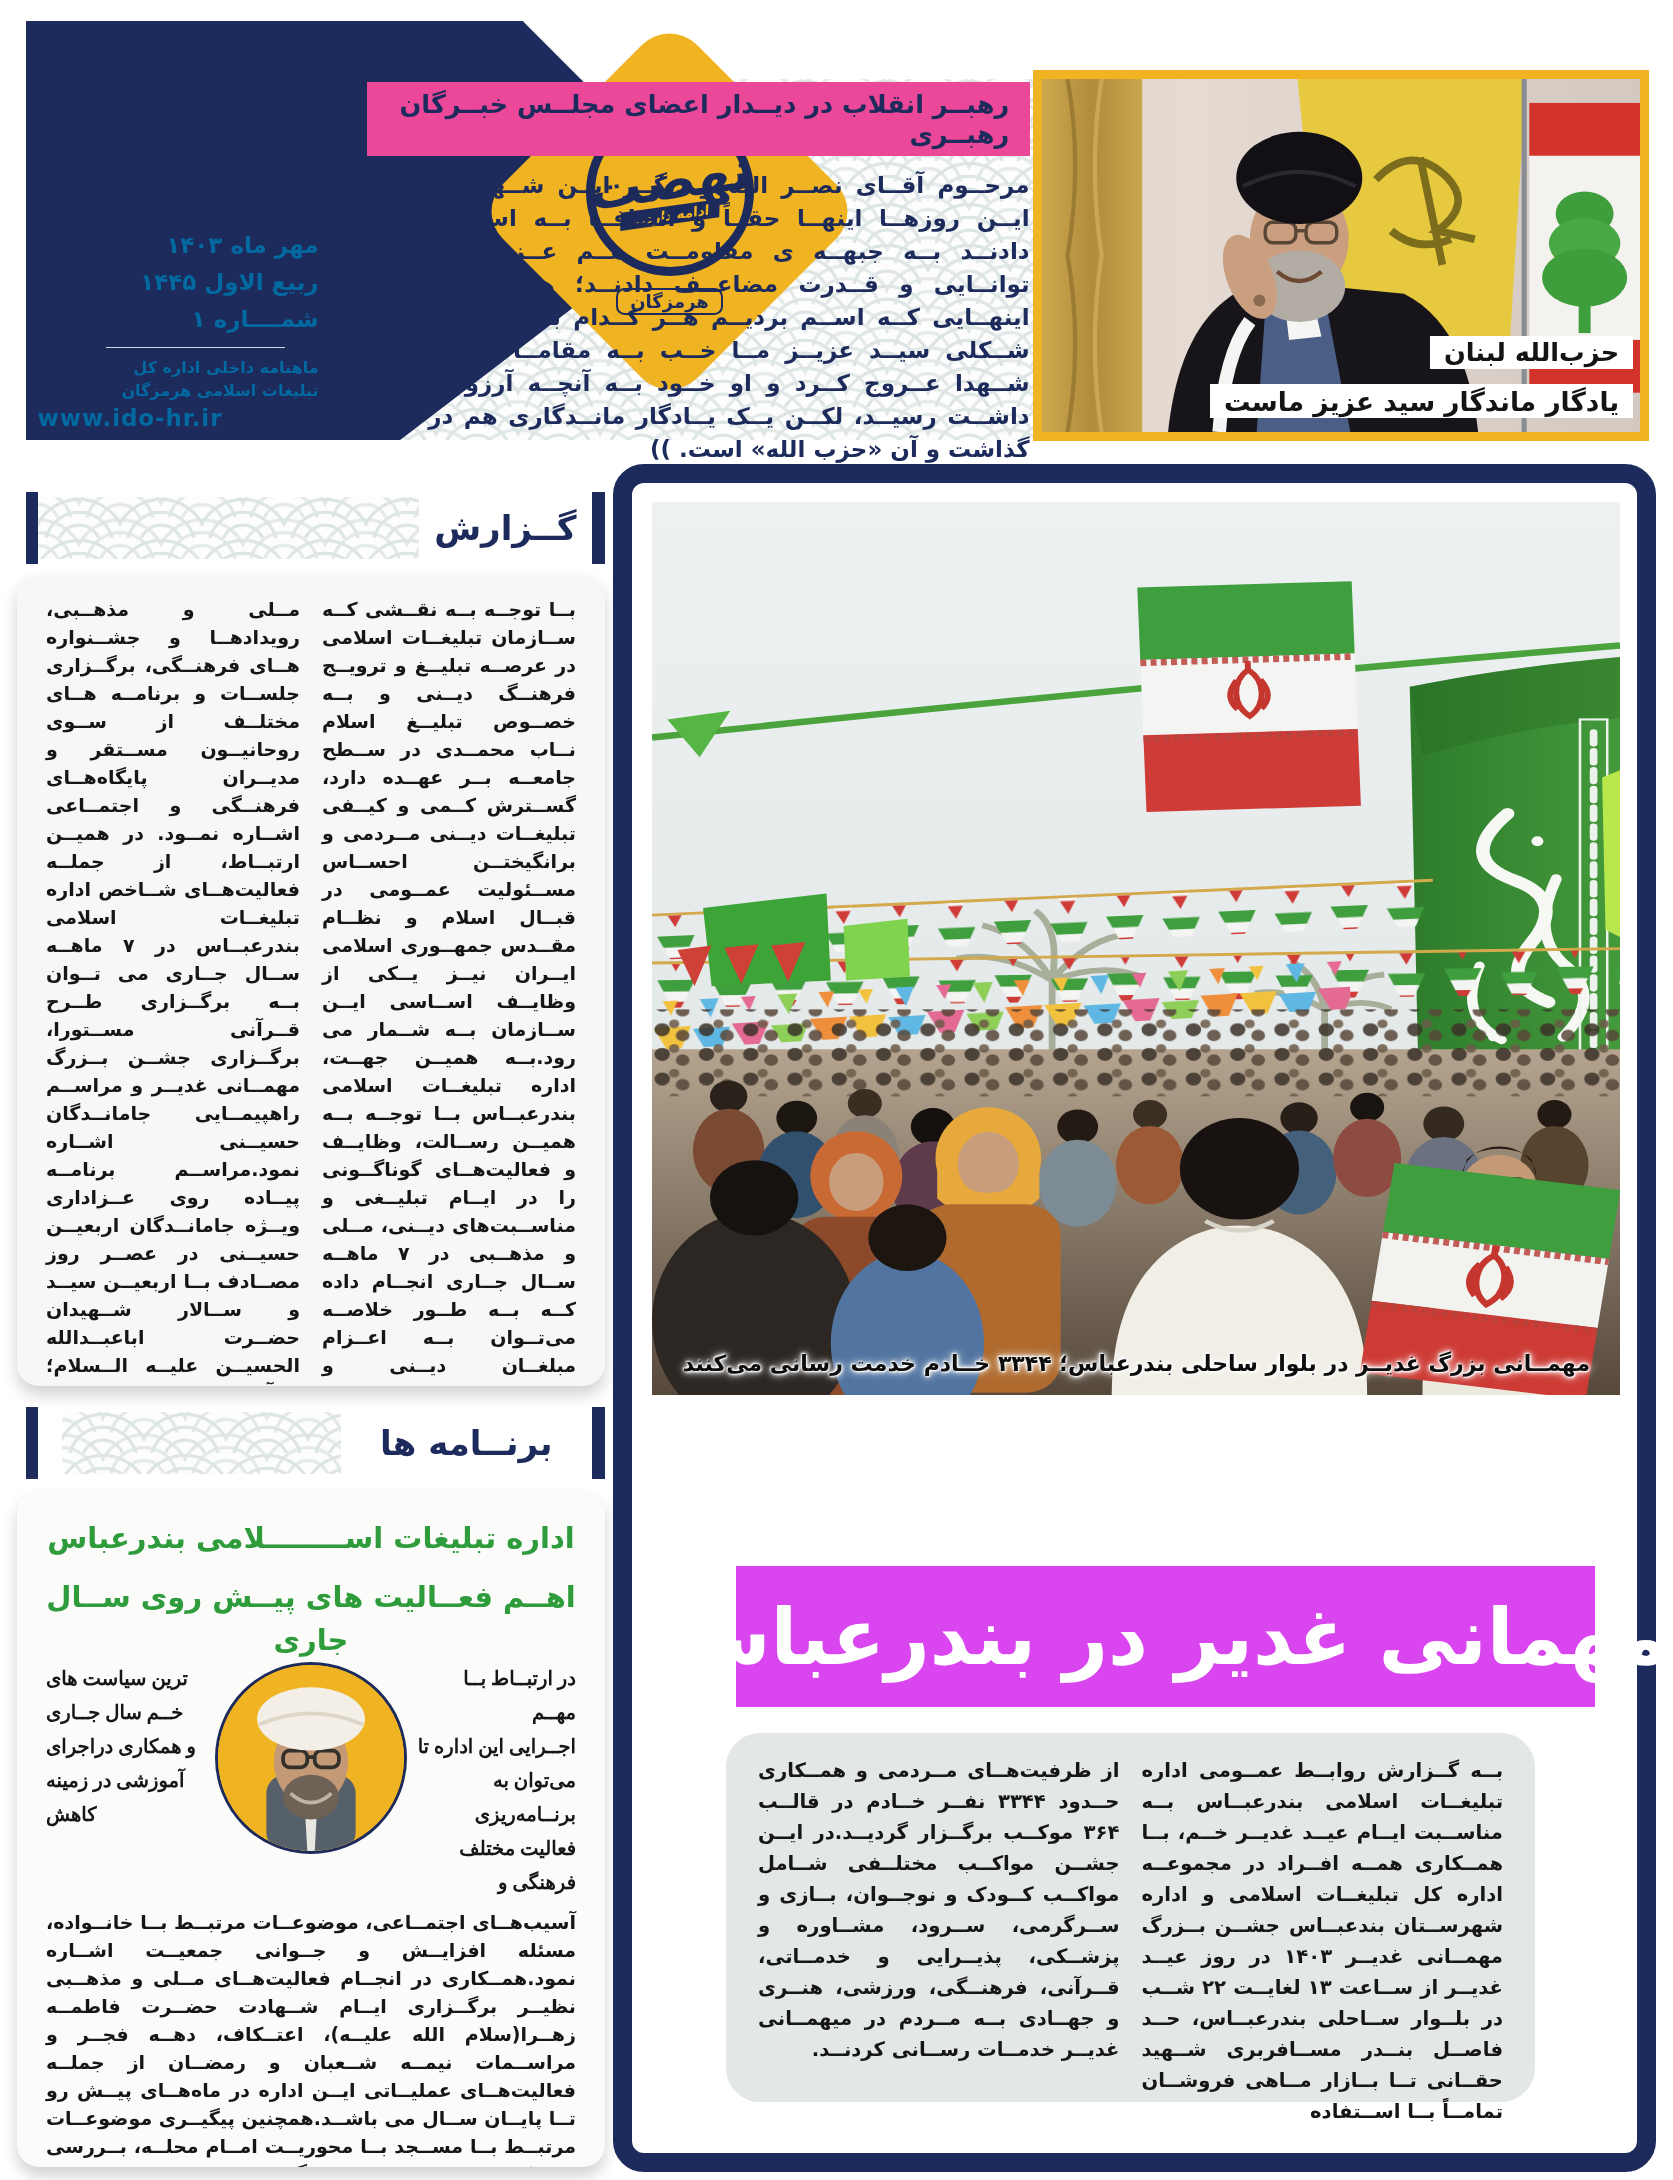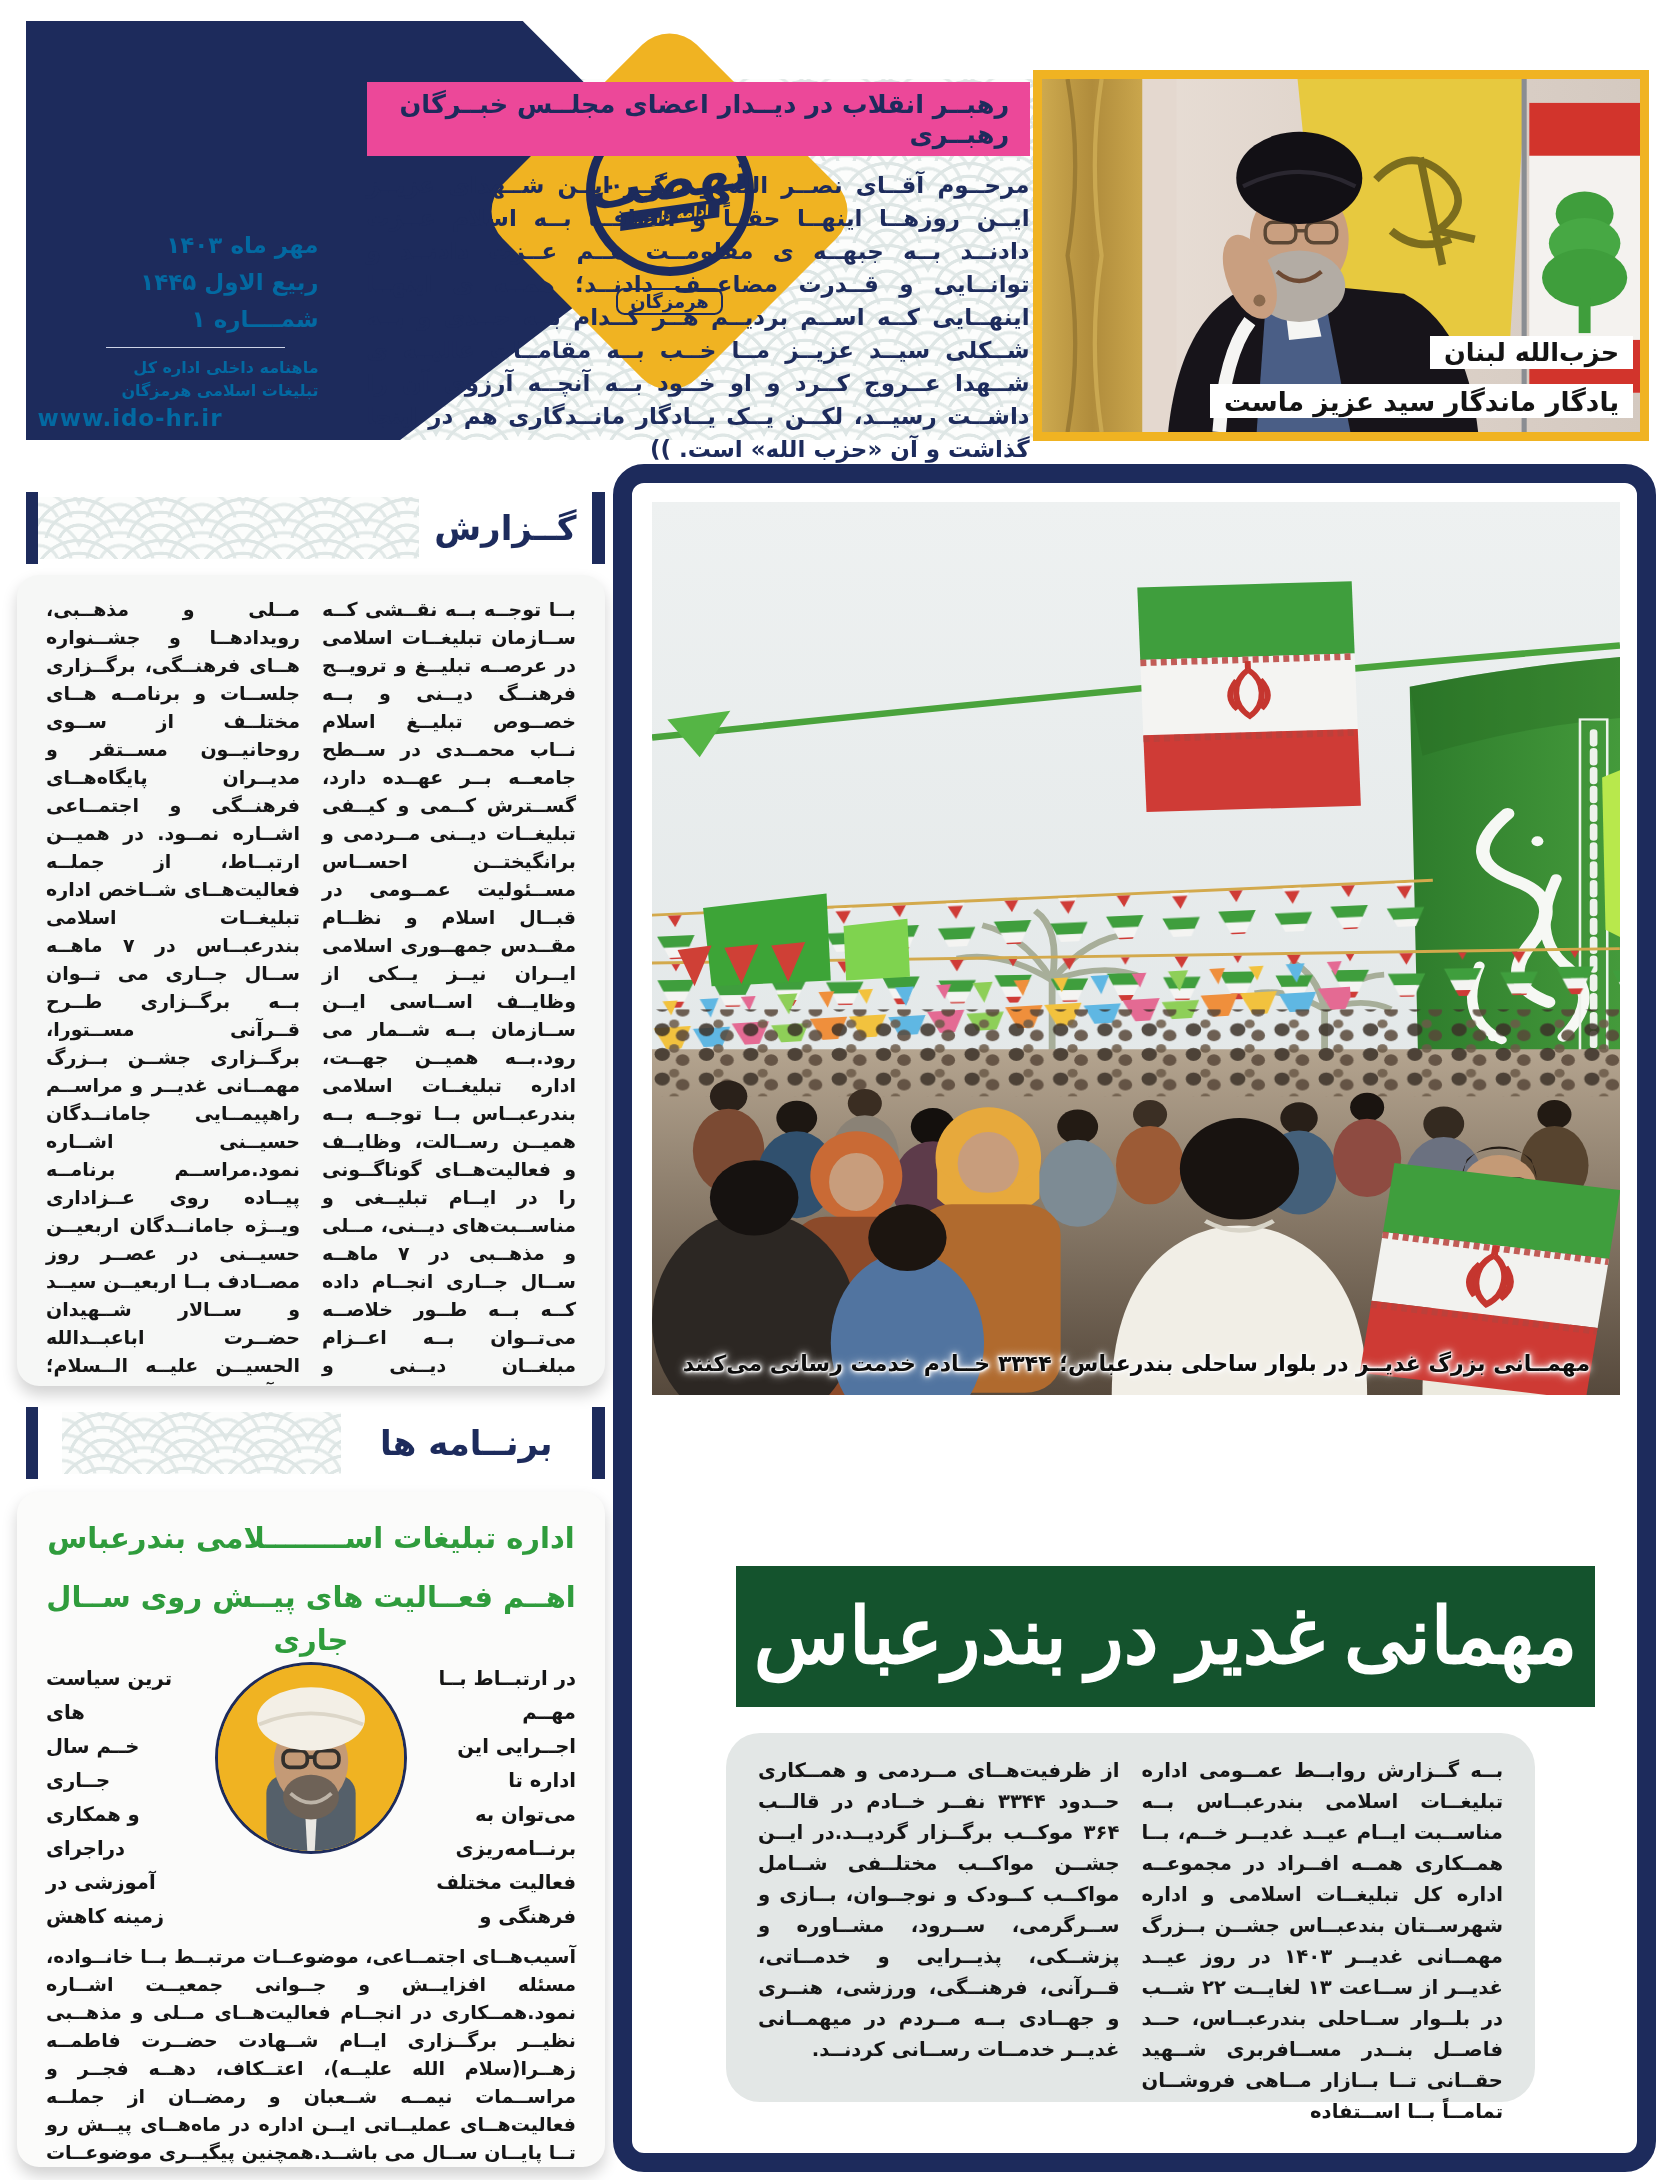--- a/index.html
+++ b/index.html
@@ -57,36 +57,36 @@
   
   .card{background:#f6f7f6;border-radius:22px;box-shadow:0 8.5px 15.3px rgba(0,0,0,.18);overflow:hidden;}
   .report-card{left:17px;top:575px;width:588px;height:811px;padding:20.4px 29px;box-sizing:border-box;}
   .two-col{display:flex;gap:22px;height:100%;}
   .col{flex:1;}
   .article{font-weight:bold;font-size:19px;line-height:28px;color:#161616;text-align:justify;}
   .programs-card{left:17px;top:1492px;width:588px;height:675px;background:#fbfbfa;
     padding:22px 29px;box-sizing:border-box;}
   .green-heading{color:#2f9c3c;font-weight:bold;font-size:29px;line-height:43px;text-align:center;margin:3.4px 0 15.3px;}
   .intro-row{display:flex;align-items:flex-start;gap:8.5px;margin-bottom:8.5px;}
-  .intro-col{flex:1;font-weight:bold;font-size:19.6px;line-height:34px;color:#161616;}
+  .intro-col{flex:1;font-weight:bold;font-size:19.6px;line-height:34px;color:#161616;font-family:Liberation Serif, serif;}
   .intro-col.right{text-align:right;}
   .intro-col.left{text-align:left;}
   .portrait{width:186px;height:186px;border-radius:50%;border:3.4px solid #1d2b5c;overflow:hidden;
     flex:0 0 auto;background:#f0b322;}
   .portrait svg{width:100%;height:100%;display:block;}
   
   .feature-panel{left:613px;top:464px;width:1043px;height:1708px;box-sizing:border-box;
     border:19px solid #1d2b5c;border-radius:31px;background:#fff;}
   .festival-photo{left:20.4px;top:19px;width:968px;height:893px;overflow:hidden;}
   .festival-photo svg{position:absolute;inset:0;width:100%;height:100%;}
   .photo-caption{position:absolute;left:17px;right:17px;bottom:19px;text-align:center;z-index:2;
     font-weight:bold;font-size:22px;color:#0d0d0d;
     text-shadow:0 0 4.3px #fff,0 0 6.8px #fff,0 0 10.2px #fff,0.9px 0.9px 1.7px #fff,-0.9px -0.9px 1.7px #fff;}
-  .green-banner{left:104px;top:1083px;width:859px;height:141px;background:#14532d;
-    display:flex;align-items:center;justify-content:center;font-family:Liberation Serif, serif;}
+  .green-banner{left:104px;top:1083px;width:859px;height:141px;background:#d946ef;
+    display:flex;align-items:center;justify-content:center;}
   .green-banner span{color:#fff;font-weight:bold;font-size:78px;white-space:nowrap;}
   .feature-card{left:94px;top:1250px;width:809px;height:369px;background:#e3e7e6;border-radius:34px;
     padding:22px 32px;box-sizing:border-box;box-shadow:none;}
   .feature-card .article{font-size:19.6px;line-height:31px;}
 </style>
 </head>
 <body>
 
 <div class="abs masthead">
   <div class="abs mast-waves waves"></div>

